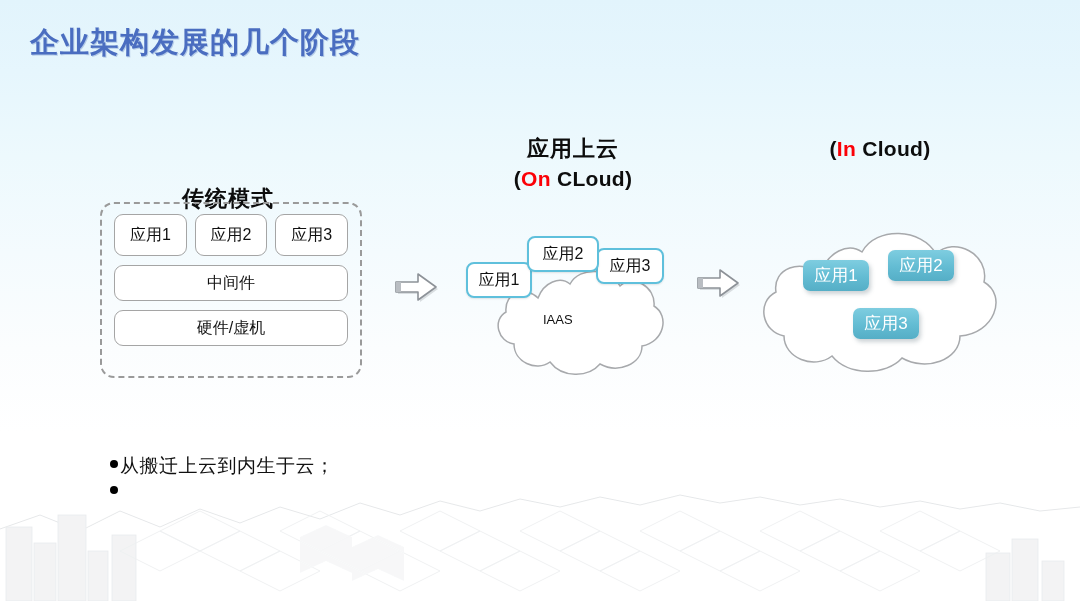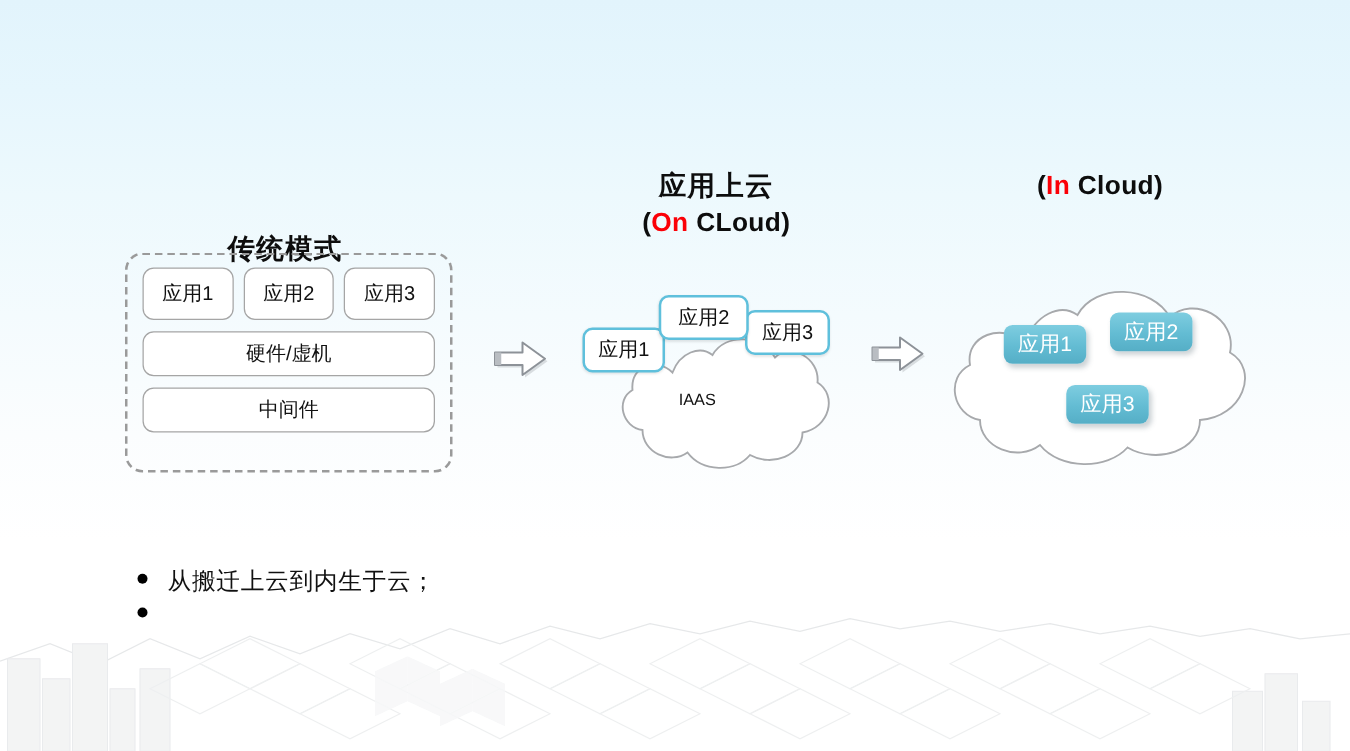--- a/index.html
+++ b/index.html
@@ -177,21 +177,21 @@
   
   #bullets {
     position: absolute;
     left: 110px;
     top: 455px;
     width: 760px;
   }
   .bullet-item {
     display: flex;
     align-items: baseline;
-    gap: 16px;
+    gap: 2px;
     margin-bottom: 13px;
   }
   .bullet-dot {
     width: 8px; height: 8px;
     border-radius: 50%;
     background: #000;
     flex: 0 0 8px;
     position: relative;
     top: -4px;
   }
@@ -257,33 +257,34 @@
       </g>
       <g fill="#f5f6f7" opacity=".9">
         <path d="M300,126 L326,114 L326,150 L300,162 Z"></path>
         <path d="M326,114 L352,126 L352,162 L326,150 Z"></path>
         <path d="M352,136 L378,124 L378,158 L352,170 Z"></path>
         <path d="M378,124 L404,136 L404,170 L378,158 Z"></path>
       </g>
     </svg>
   </div>
 
+  <div class="slide-title">企业架构发展的几个阶段</div>
 
   <div class="sec-head" id="head-trad">
     <span class="cn">传统模式</span>
   </div>
 
   <div id="trad-panel">
     <div class="app-row">
       <div class="wbox">应用1</div>
       <div class="wbox">应用2</div>
       <div class="wbox">应用3</div>
     </div>
+    <div class="wbox stack-box">中间件</div>
     <div class="wbox stack-box">硬件/虚机</div>
-    <div class="wbox stack-box">中间件</div>
   </div>
 
   <div class="arrow" id="arrow-1">
     <svg viewBox="0 0 44 34">
       <g transform="translate(2,2)">
         <path d="M0,10 L22,10 L22,2 L40,15 L22,28 L22,20 L0,20 Z" fill="#bfc2c6" opacity=".55"></path>
       </g>
       <path d="M0,10 L22,10 L22,2 L40,15 L22,28 L22,20 L0,20 Z" fill="#ffffff" stroke="#8d9298" stroke-width="1.6" stroke-linejoin="round"></path>
       <rect x="0" y="10" width="5" height="10" fill="#b9bdc2"></rect>
     </svg>

